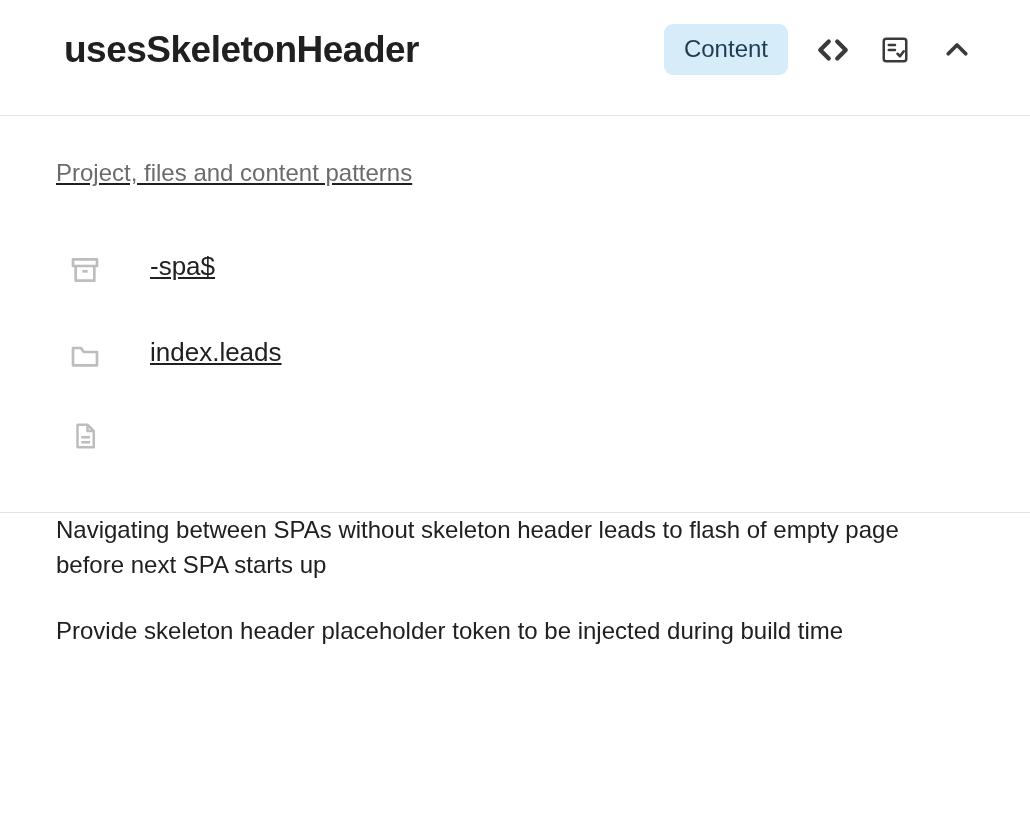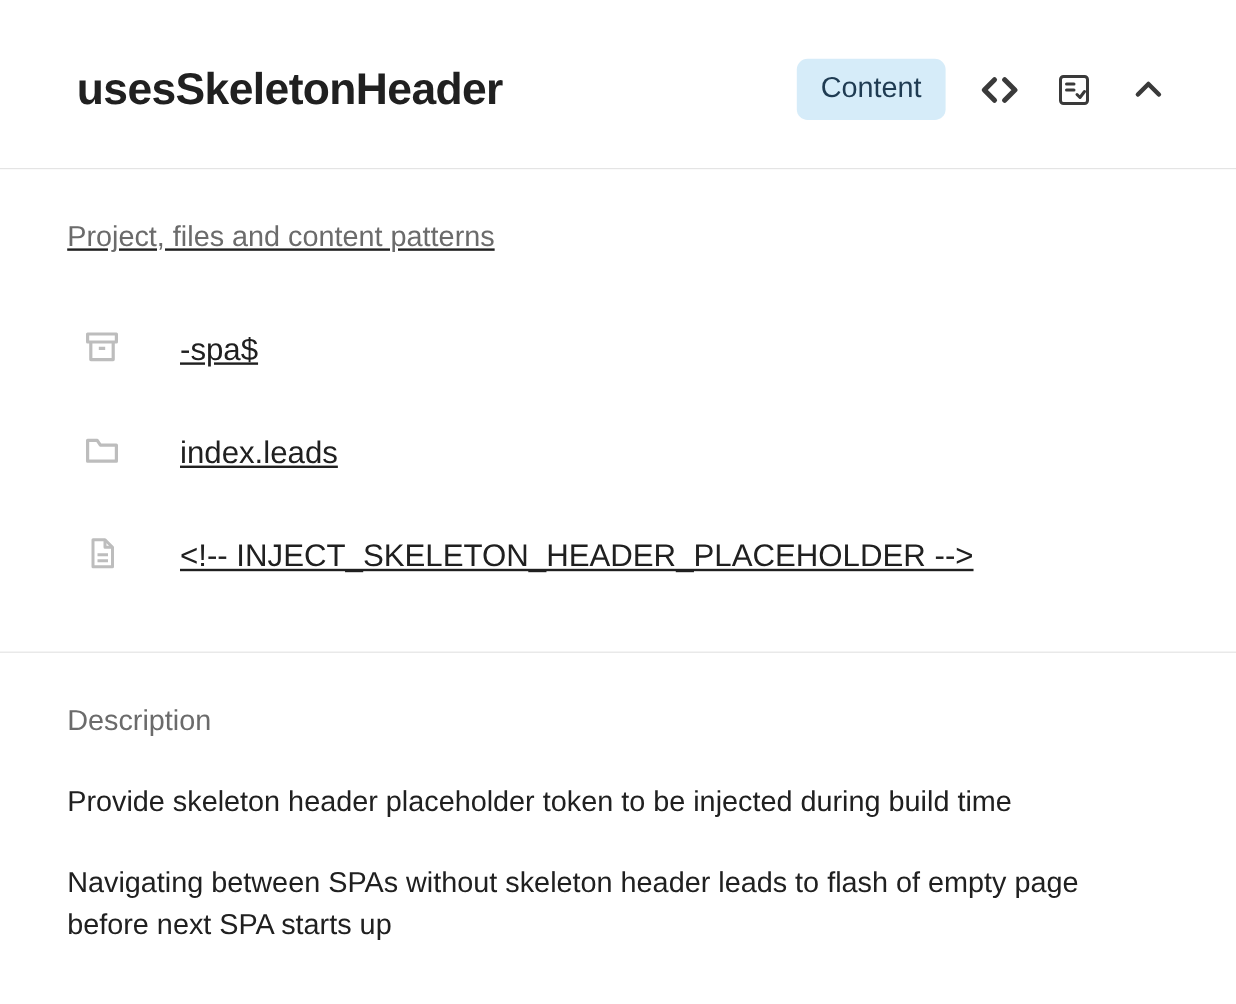--- a/index.html
+++ b/index.html
@@ -9,31 +9,31 @@
     --icon:#bdbdbd;
     --chip-bg:#d6ecf9;
     --chip-text:#1f3b52;
     --header-icon:#3a3a3a;
   }
   html,body{margin:0;padding:0;background:#fff;color:var(--text);
     font-family:"Segoe UI",-apple-system,BlinkMacSystemFont,"Helvetica Neue",Arial,sans-serif;
     font-size:16px;line-height:1.45;}
   .panel{width:1030px;min-height:837px;box-sizing:border-box;}
   .header{display:flex;align-items:center;justify-content:space-between;
-    padding:48px 56px 38px 64px;border-bottom:1px solid var(--line);}
+    padding:23px 56px 38px 64px;border-bottom:1px solid var(--line);}
   .title{font-size:37px;font-weight:700;letter-spacing:-0.5px;}
   .header-actions{display:flex;align-items:center;gap:28px;}
   .chip{background:var(--chip-bg);color:var(--chip-text);font-size:24px;
     padding:8px 20px;border-radius:9px;cursor:pointer;user-select:none;}
   .hicon{display:flex;align-items:center;justify-content:center;cursor:pointer;
     color:var(--header-icon);width:34px;height:34px;}
   .hicon svg{display:block;}
   .section-label{color:var(--muted);font-size:24px;padding:40px 0 34px 56px;}
   .patterns{border-bottom:1px solid var(--line);padding-bottom:36px;text-decoration:underline;}
-  .row{display:flex;align-items:flex-start;gap:48px;padding:24px 0 24px 68px;}
+  .row{display:flex;align-items:flex-end;gap:48px;padding:24px 0 24px 68px;}
   .row .icon{flex:0 0 34px;display:flex;align-items:center;justify-content:center;color:var(--icon);}
   .row .text{font-size:26px;}
   .desc{padding:0 56px 40px 56px;}
   .desc p{font-size:24px;margin:0 0 32px 0;max-width:900px;}
 </style>
 </head>
 <body>
 
 <div class="panel">
 
@@ -88,23 +88,21 @@
 
     <div class="row">
       <div class="icon">
         <svg width="30" height="32" viewBox="0 0 24 24" fill="none" stroke="currentColor" stroke-width="2" stroke-linejoin="round">
             <path d="M6 3 H14 L19 8 V21 H6 Z"></path>
             <path d="M14 3 V8 H19"></path>
             <line x1="9" y1="13" x2="16" y2="13"></line>
             <line x1="9" y1="17" x2="16" y2="17"></line>
           </svg>
       </div>
-      <div class="text">&lt;!-- INJECT_SKELETON_HEADER_PLACEHOLDER --&gt;</div>
     </div>
   </div>
 
   <div class="desc">
-    <div class="section-label" style="padding-left:0">Description</div>
+    <p>Navigating between SPAs without skeleton header leads to flash of empty page before next SPA starts up</p>
     <p>Provide skeleton header placeholder token to be injected during build time</p>
-    <p>Navigating between SPAs without skeleton header leads to flash of empty page before next SPA starts up</p>
   </div>
 
 </div>
 
 </body></html>

